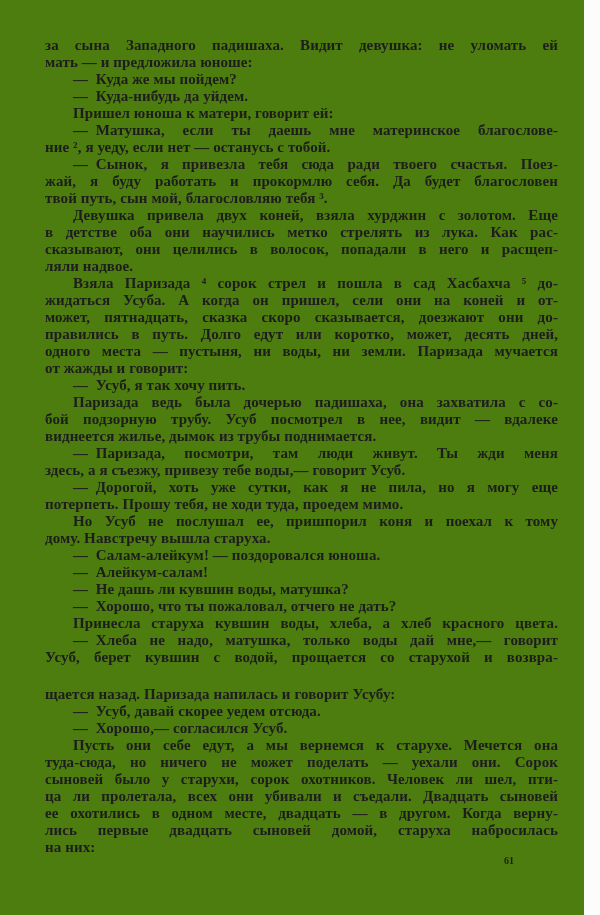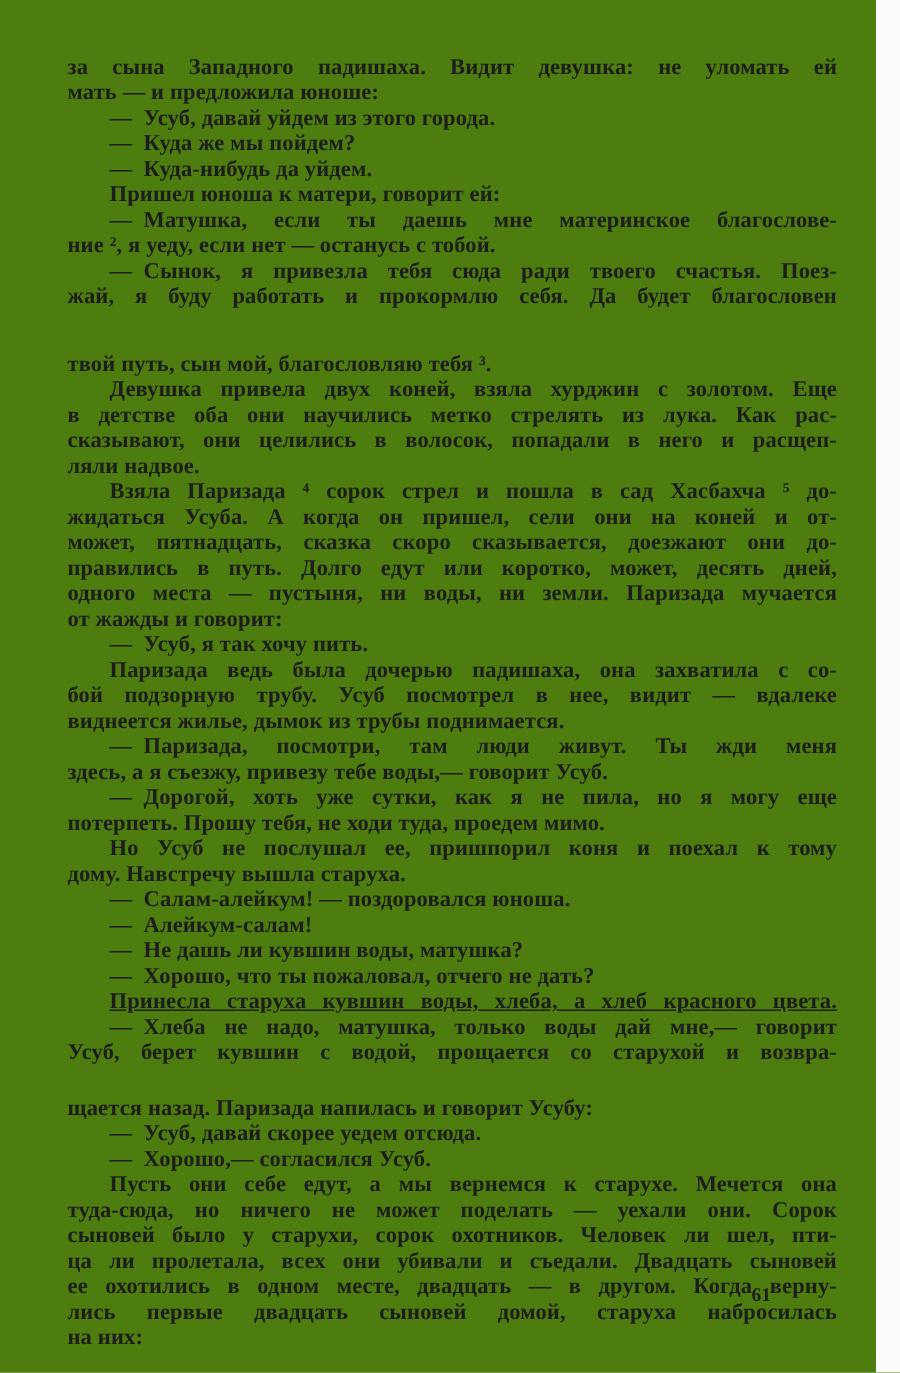--- a/index.html
+++ b/index.html
@@ -38,41 +38,40 @@
   .line.fill {
     text-align-last: justify;
   }
   .line.indent {
     padding-left: 28px;
   }
   .page-number {
     position: absolute;
     top: 855px;
     right: 70px;
-    font-size: 13px;
+    font-size: 10px;
     font-weight: 700;
     color: #1d1d1d;
   }
 </style>
 </head>
 <body style="background: rgb(252, 252, 250);">
 
 <div class="page">
   <div class="text-block">
       <div class="line fill" style="color: rgb(29, 29, 29);">за сына Западного падишаха. Видит девушка: не уломать ей</div>
       <div class="line" style="color: rgb(29, 29, 29);">мать — и предложила юноше:</div>
-      <div class="line indent" style="color: rgb(29, 29, 29);">— Усуб, давай уйдем из этого города.</div>
       <div class="line indent" style="color: rgb(29, 29, 29);">— Куда же мы пойдем?</div>
       <div class="line indent" style="color: rgb(29, 29, 29);">— Куда-нибудь да уйдем.</div>
       <div class="line indent" style="color: rgb(29, 29, 29);">Пришел юноша к матери, говорит ей:</div>
       <div class="line indent fill" style="color: rgb(29, 29, 29);">— Матушка, если ты даешь мне материнское благослове-</div>
       <div class="line" style="color: rgb(29, 29, 29);">ние ², я уеду, если нет — останусь с тобой.</div>
       <div class="line indent fill" style="color: rgb(29, 29, 29);">— Сынок, я привезла тебя сюда ради твоего счастья. Поез-</div>
       <div class="line fill" style="color: rgb(29, 29, 29);">жай, я буду работать и прокормлю себя. Да будет благословен</div>
-      <div class="line" style="color: rgb(29, 29, 29); margin-top: 28px;">твой путь, сын мой, благословляю тебя ³.</div>
+      <div class="line" style="color: rgb(29, 29, 29);">твой путь, сын мой, благословляю тебя ³.</div>
       <div class="line indent fill" style="color: rgb(29, 29, 29);">Девушка привела двух коней, взяла хурджин с золотом. Еще</div>
       <div class="line fill" style="color: rgb(29, 29, 29);">в детстве оба они научились метко стрелять из лука. Как рас-</div>
       <div class="line fill" style="color: rgb(29, 29, 29);">сказывают, они целились в волосок, попадали в него и расщеп-</div>
       <div class="line" style="color: rgb(29, 29, 29);">ляли надвое.</div>
       <div class="line indent fill" style="color: rgb(29, 29, 29);">Взяла Паризада ⁴ сорок стрел и пошла в сад Хасбахча ⁵ до-</div>
       <div class="line fill" style="color: rgb(29, 29, 29);">жидаться Усуба. А когда он пришел, сели они на коней и от-</div>
       <div class="line fill" style="color: rgb(29, 29, 29);">может, пятнадцать, сказка скоро сказывается, доезжают они до-</div>
       <div class="line fill" style="color: rgb(29, 29, 29);">правились в путь. Долго едут или коротко, может, десять дней,</div>
       <div class="line fill" style="color: rgb(29, 29, 29);">одного места — пустыня, ни воды, ни земли. Паризада мучается</div>
       <div class="line" style="color: rgb(29, 29, 29);">от жажды и говорит:</div>
@@ -83,21 +82,21 @@
       <div class="line indent fill" style="color: rgb(29, 29, 29);">— Паризада, посмотри, там люди живут. Ты жди меня</div>
       <div class="line" style="color: rgb(29, 29, 29);">здесь, а я съезжу, привезу тебе воды,— говорит Усуб.</div>
       <div class="line indent fill" style="color: rgb(29, 29, 29);">— Дорогой, хоть уже сутки, как я не пила, но я могу еще</div>
       <div class="line" style="color: rgb(29, 29, 29);">потерпеть. Прошу тебя, не ходи туда, проедем мимо.</div>
       <div class="line indent fill" style="color: rgb(29, 29, 29);">Но Усуб не послушал ее, пришпорил коня и поехал к тому</div>
       <div class="line" style="color: rgb(29, 29, 29);">дому. Навстречу вышла старуха.</div>
       <div class="line indent" style="color: rgb(29, 29, 29);">— Салам-алейкум! — поздоровался юноша.</div>
       <div class="line indent" style="color: rgb(29, 29, 29);">— Алейкум-салам!</div>
       <div class="line indent" style="color: rgb(29, 29, 29);">— Не дашь ли кувшин воды, матушка?</div>
       <div class="line indent" style="color: rgb(29, 29, 29);">— Хорошо, что ты пожаловал, отчего не дать?</div>
-      <div class="line indent fill" style="color: rgb(29, 29, 29); text-decoration: underline;">Принесла старуха кувшин воды, хлеба, а хлеб красного цвета.</div>
+      <div class="line indent fill" style="color: rgb(29, 29, 29);">Принесла старуха кувшин воды, хлеба, а хлеб красного цвета.</div>
       <div class="line indent fill" style="color: rgb(29, 29, 29);">— Хлеба не надо, матушка, только воды дай мне,— говорит</div>
       <div class="line fill" style="color: rgb(29, 29, 29);">Усуб, берет кувшин с водой, прощается со старухой и возвра-</div>
       <div class="line" style="color: rgb(29, 29, 29); margin-top: 20px;">щается назад. Паризада напилась и говорит Усубу:</div>
       <div class="line indent" style="color: rgb(29, 29, 29);">— Усуб, давай скорее уедем отсюда.</div>
       <div class="line indent" style="color: rgb(29, 29, 29);">— Хорошо,— согласился Усуб.</div>
       <div class="line indent fill" style="color: rgb(29, 29, 29);">Пусть они себе едут, а мы вернемся к старухе. Мечется она</div>
       <div class="line fill" style="color: rgb(29, 29, 29);">туда-сюда, но ничего не может поделать — уехали они. Сорок</div>
       <div class="line fill" style="color: rgb(29, 29, 29);">сыновей было у старухи, сорок охотников. Человек ли шел, пти-</div>
       <div class="line fill" style="color: rgb(29, 29, 29);">ца ли пролетала, всех они убивали и съедали. Двадцать сыновей</div>
       <div class="line fill" style="color: rgb(29, 29, 29);">ее охотились в одном месте, двадцать — в другом. Когда верну-</div>

